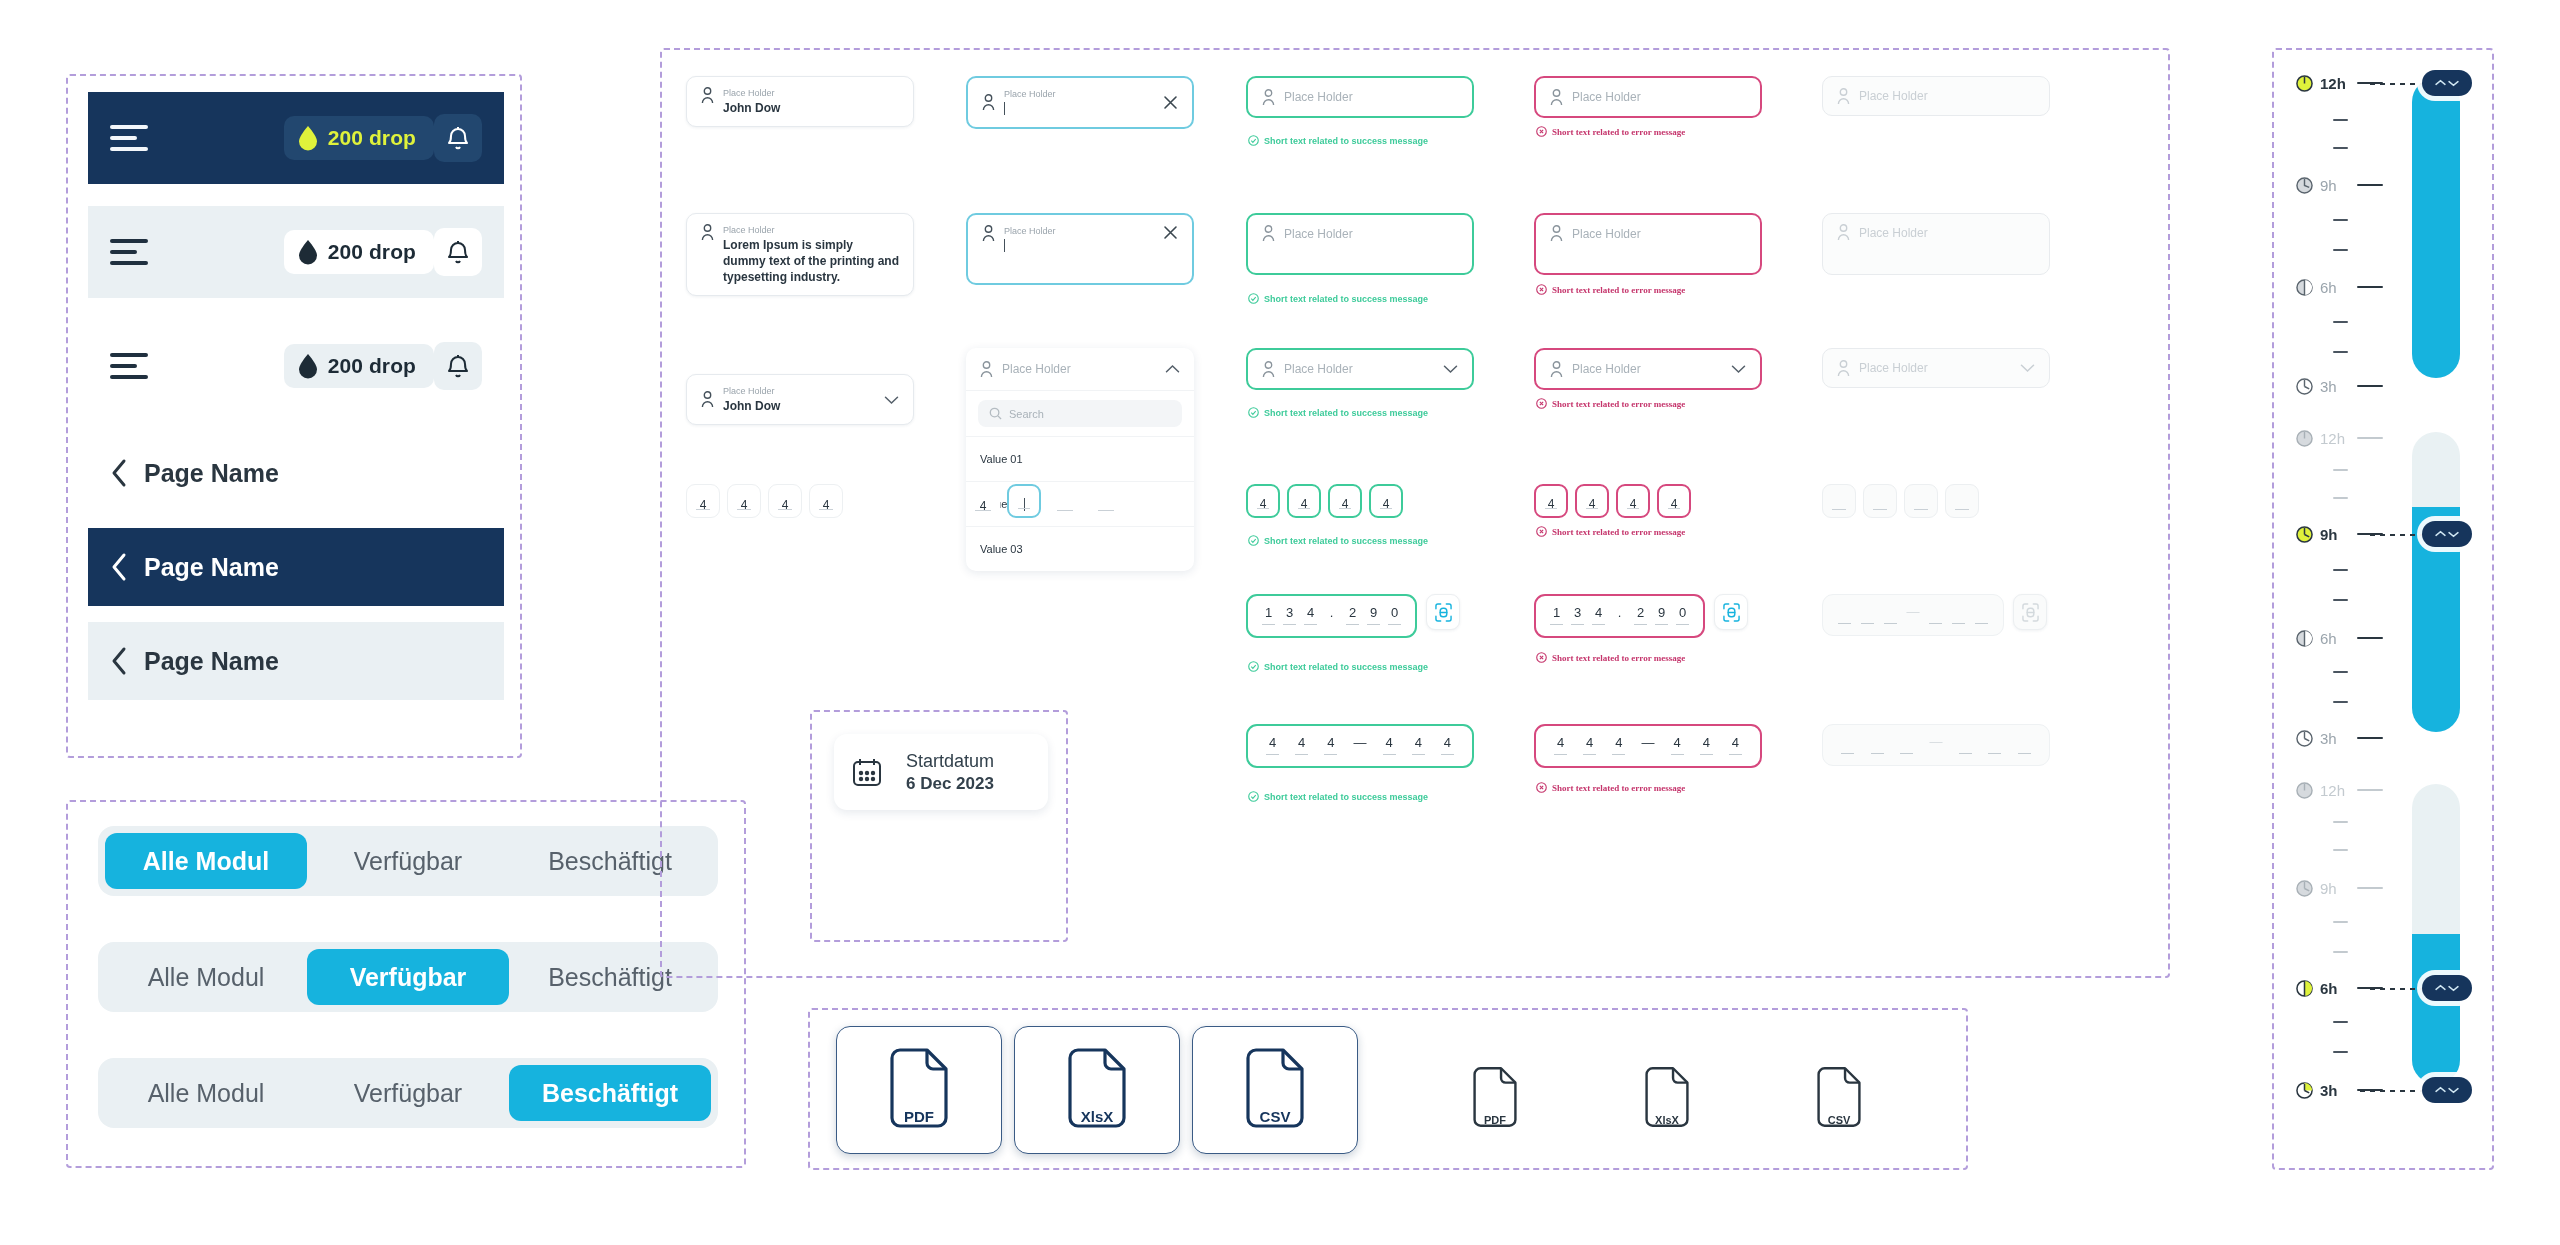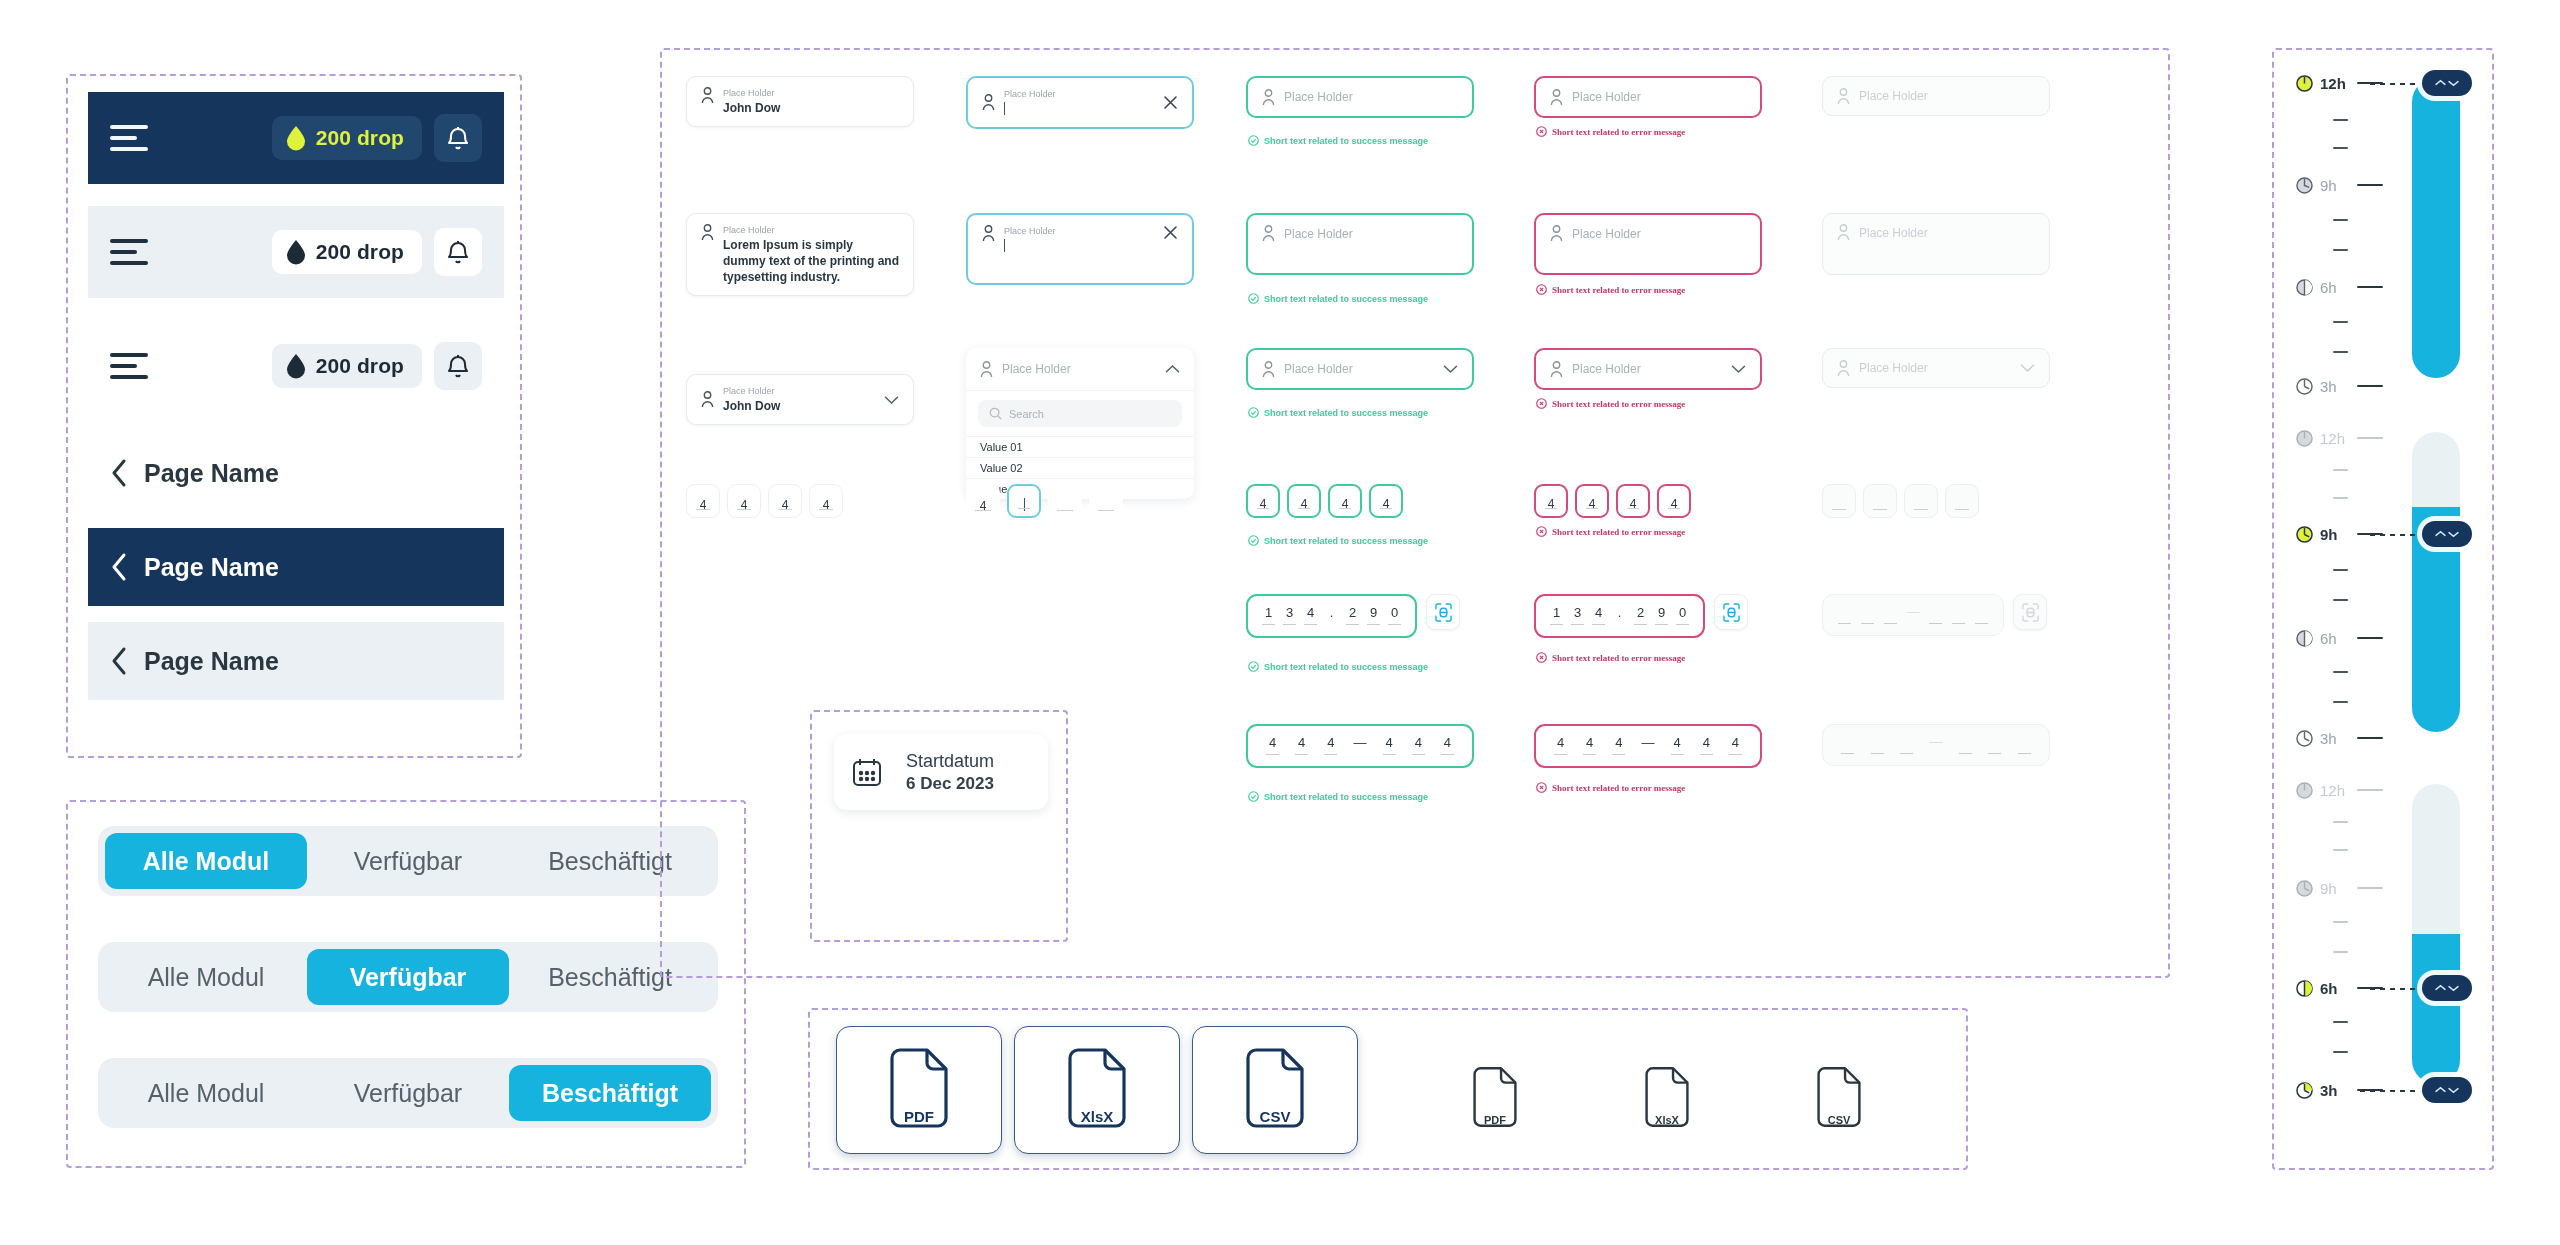--- a/index.html
+++ b/index.html
@@ -26,21 +26,21 @@
   .appbar.plain  { background: #ffffff; }
 
   .burger { width: 38px; height: 26px; display: flex; flex-direction: column;
             justify-content: space-between; cursor: pointer; }
   .burger i { display: block; height: 4px; border-radius: 2px; background: #20303f; }
   .burger i:nth-child(1) { width: 100%; }
   .burger i:nth-child(2) { width: 72%; }
   .burger i:nth-child(3) { width: 100%; }
   .appbar.dark .burger i { background: #f3f7fb; }
 
-  .appbar-right { margin-left: auto; display: flex; align-items: center; gap: 12px; }
+  .appbar-right { margin-left: auto; display: flex; align-items: center; gap: 0; }
   .drop-pill {
     display: flex; align-items: center; gap: 9px;
     padding: 9px 18px 9px 13px; border-radius: 10px;
     font-size: 21px; font-weight: 600; letter-spacing: .1px;
   }
   .appbar.dark  .drop-pill { background: #22476f; color: #dff23b; }
   .appbar.tint  .drop-pill { background: #ffffff; color: #1d2b36; }
   .appbar.plain .drop-pill { background: #eaf0f3; color: #1d2b36; }
 
   .bell-btn { width: 48px; height: 48px; border-radius: 10px;
@@ -144,21 +144,21 @@
   
   .selpanel {
     position: absolute; width: 228px; border-radius: 10px; background:#fff;
     box-shadow: 0 2px 10px rgba(22,53,92,.10); overflow:hidden;
   }
   .sp-head { display:flex; align-items:center; gap:9px; padding: 12px 14px;
              border-bottom:1px solid #f1f3f5; }
   .sp-search { margin: 9px 12px; background:#f3f5f7; border-radius:8px;
                display:flex; align-items:center; gap:7px; padding: 7px 11px;
                font-size: 11px; color:#a9b2b9; }
-  .sp-opt { padding: 4px 14px; font-size: 11px; color:#2a3640;
+  .sp-opt { padding: 16px 14px; font-size: 11px; color:#2a3640;
             border-top: 1px solid #f1f3f5; }
 
   
   #date-group { left: 810px; top: 710px; width: 258px; height: 232px; }
   .datecard {
     position: absolute; left: 22px; width: 214px; height: 76px;
     background:#fff; border-radius: 13px; display:flex; align-items:center;
     gap: 13px; padding: 0 18px; box-shadow: 0 3px 10px rgba(22,53,92,.10);
   }
   .dc-title { font-size: 18px; color: #32414c; line-height: 23px; }

